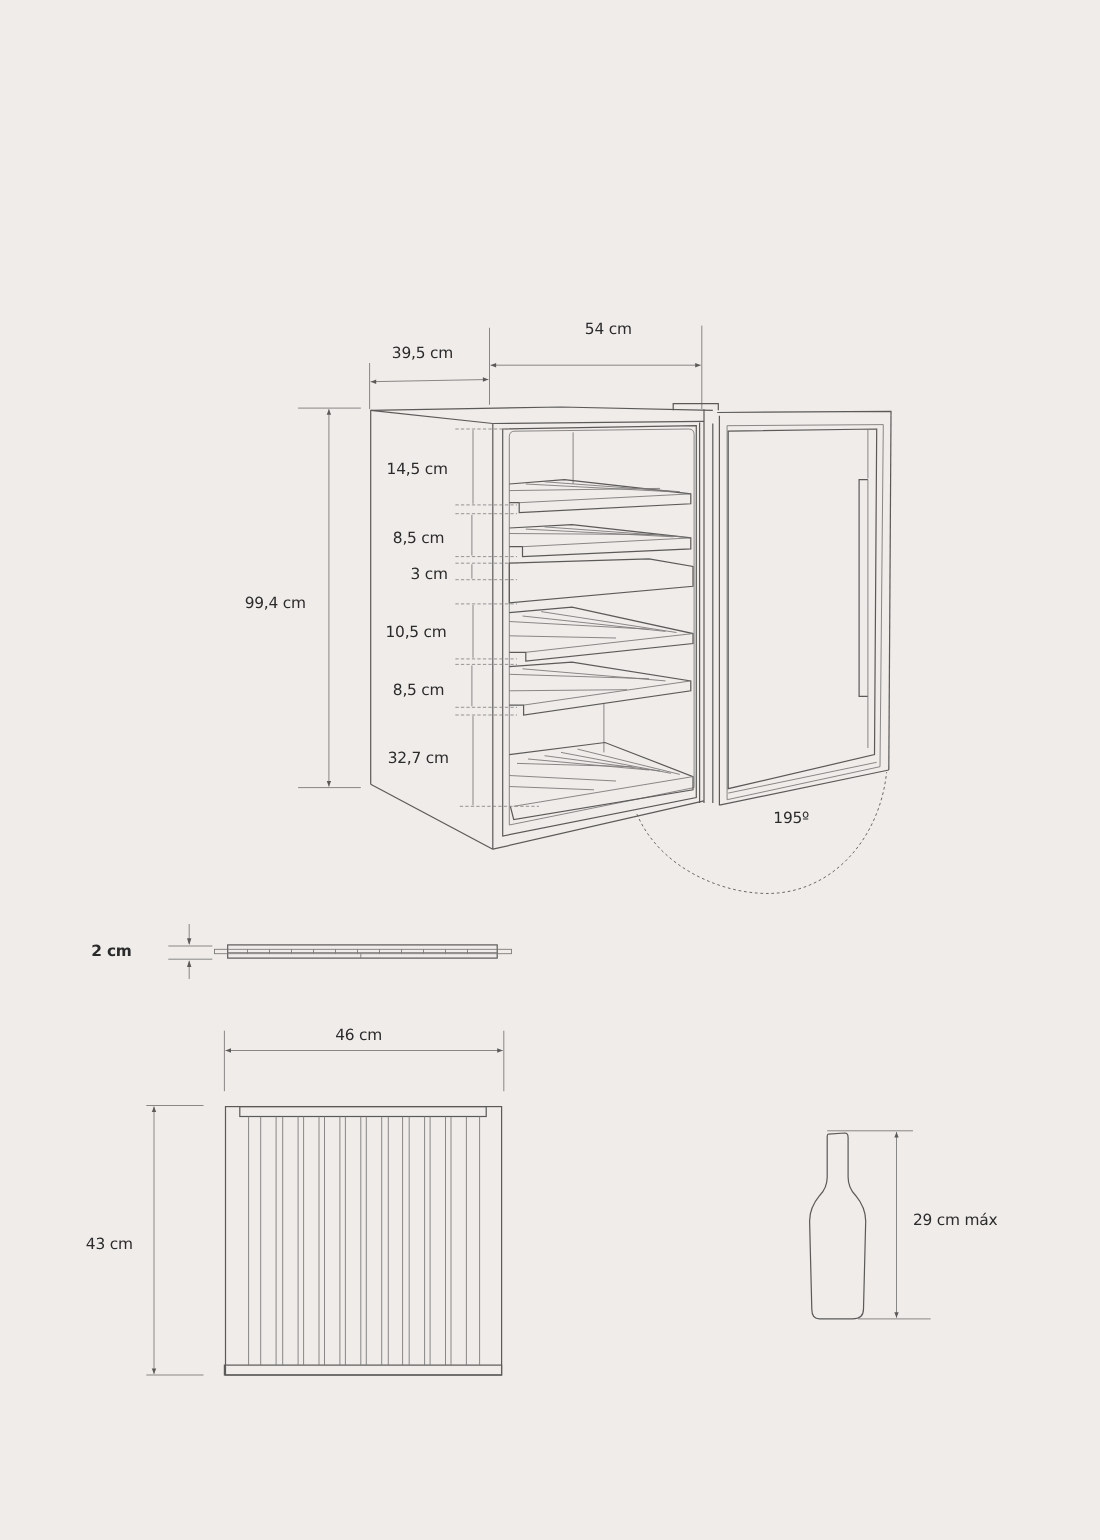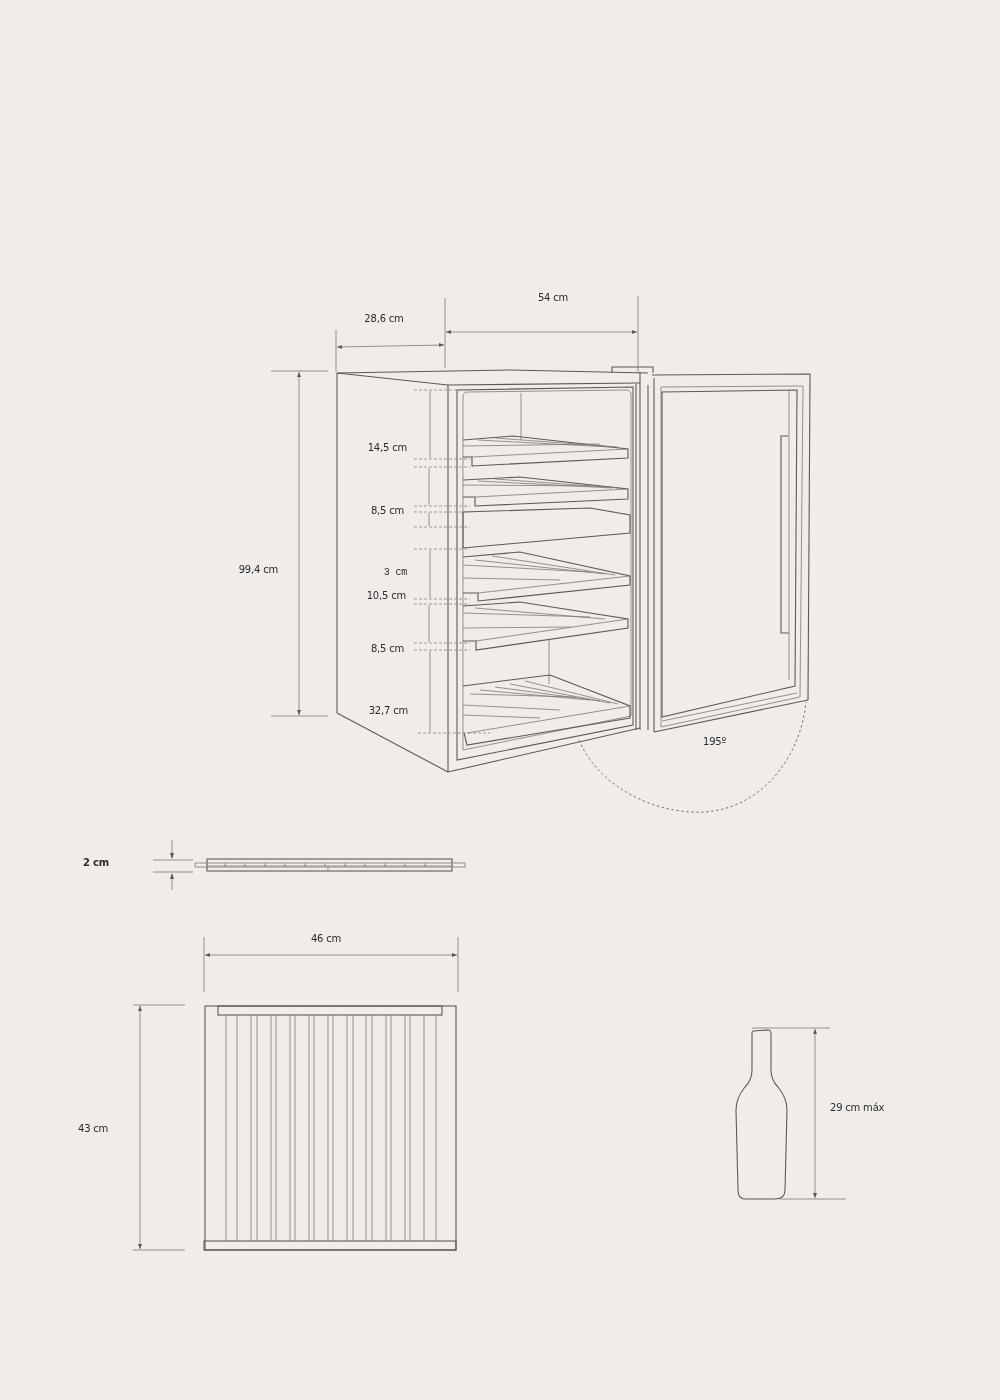--- a/index.html
+++ b/index.html
@@ -6,27 +6,27 @@
   body {
     width: 1000px; height: 1400px;
     background: #efecea;
     font-family: "DejaVu Sans", "Liberation Sans", sans-serif;
     overflow: hidden;
     position: relative;
   }
   #sheet { position: absolute; left: 0; top: 0; width: 1000px; height: 1400px; }
   .lbl {
     position: absolute;
-    font-size: 10px;
+    font-size: 14px;
     color: #2b2b2b;
     white-space: nowrap;
     letter-spacing: -0.2px;
   }
   .lbl.c { transform: translateX(-50%); }
-  .lbl.r { transform: translateX(-100%); margin-top: 23px; }
+  .lbl.r { transform: translateX(-100%); }
   svg { position: absolute; left: 0; top: 0; }
   .ln { stroke: #5c5a58; stroke-width: 1.1; fill: none; }
   .thin { stroke: #7b7977; stroke-width: 0.8; fill: none; }
   .dash { stroke: #8a8886; stroke-width: 0.8; fill: none; stroke-dasharray: 3 2; }
   .arc { stroke: #6a6866; stroke-width: 0.9; fill: none; stroke-dasharray: 2.5 2.5; }
 </style>
 </head>
 <body>
 
 <div id="sheet">
@@ -230,27 +230,27 @@
   <g>
     <line class="thin" x1="752" y1="1028" x2="830" y2="1028"></line>
     <line class="thin" x1="780" y1="1199" x2="846" y2="1199"></line>
     <line class="thin" x1="815" y1="1029" x2="815" y2="1198"></line>
     <polygon points="815,1029 813,1034 817,1034" fill="#5c5a58"></polygon>
     <polygon points="815,1198 813,1193 817,1193" fill="#5c5a58"></polygon>
     <path class="ln" d="M753,1031 L768,1030 Q771,1030 771,1034 L771,1070 Q771,1080 778,1087 Q787,1098 787,1110 L785,1190 Q785,1199 775,1199 L745,1199 Q738,1199 738,1190 L736,1110 Q736,1098 745,1087 Q752,1080 752,1070 L752,1034 Q752,1031 753,1031 Z"></path>
   </g>
 </svg>
 
-<div class="lbl c" style="left:384px; top:313px;">28,6 cm</div>
+<div class="lbl c" style="left:384px; top:313px;">39,5 cm</div>
 <div class="lbl c" style="left:553px; top:292px;">54 cm</div>
 <div class="lbl r" style="left:278px; top:541px;">99,4 cm</div>
 
 <div class="lbl r" style="left:407px; top:419px;">14,5 cm</div>
 <div class="lbl r" style="left:404px; top:482px;">8,5 cm</div>
-<div class="lbl r" style="left:407px; top:544px;font-family:Liberation Mono, monospace;">3 cm</div>
+<div class="lbl r" style="left:407px; top:514px;">3 cm</div>
 <div class="lbl r" style="left:406px; top:567px;text-align:right;">10,5 cm</div>
 <div class="lbl r" style="left:404px; top:620px;">8,5 cm</div>
 <div class="lbl r" style="left:408px; top:682px;">32,7 cm</div>
 
 <div class="lbl" style="left:703px; top:736px;">195º</div>
 
 <div class="lbl" style="left:83px; top:857px;font-weight:bold;">2 cm</div>
 <div class="lbl c" style="left:326px; top:933px;">46 cm</div>
 <div class="lbl" style="left:78px; top:1123px;">43 cm</div>
 

